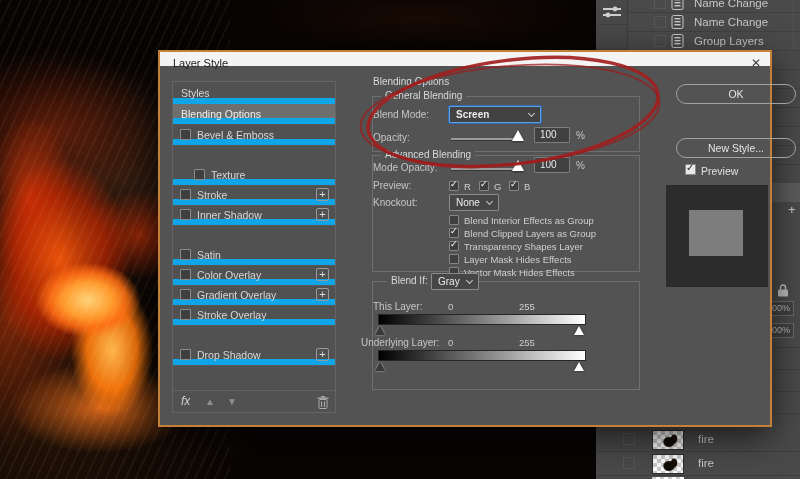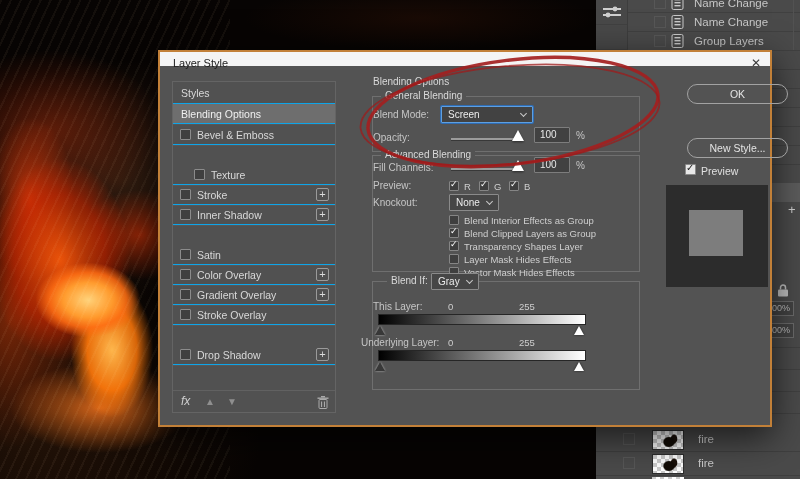--- a/index.html
+++ b/index.html
@@ -65,21 +65,21 @@
   .dialog {
     position:absolute; left:158px; top:50px; width:614px; height:377px;
     background:#535353; border:2px solid #c28038; box-shadow:0 10px 34px rgba(0,0,0,.65);
   }
   .titlebar { position:absolute; left:0; top:0; right:0; height:14px; background:#f4f4f4; }
   .titlebar .t { position:absolute; left:13px; top:5px; font-size:11px; color:#1d1d1d; }
   .closex { position:absolute; right:9px; top:4px; font-size:12px; color:#3c3c3c; cursor:pointer; }
 
   
   .sb { position:absolute; left:12px; top:29px; width:164px; height:332px; border:1px solid #646464; background:#515151; }
-  .sb-row { position:absolute; left:0; width:162px; height:20px; border-bottom:1px solid #0ea5e9; box-shadow:0 1px 0 rgba(255,255,255,.04); font-size:10.5px; color:#d8d8d8; }
+  .sb-row { position:absolute; left:0; width:162px; height:20px; border-bottom:6px solid #0ea5e9; box-shadow:0 1px 0 rgba(255,255,255,.04); font-size:10.5px; color:#d8d8d8; }
   .sb-row .txt { position:absolute; top:4px; white-space:nowrap; }
   .sb-head { height:22px; }
   .sb-sel { background:#6e6e6e; color:#f0f0f0; }
   .cb { position:absolute; width:11px; height:11px; background:#3f3f3f; border:1px solid #8b8b8b; border-radius:1px; }
   .cb .tick { position:absolute; left:0px; top:-3px; font-size:10px; color:#ffffff; }
   .cb-light { background:#e8e8e8; }
   .cb-light .tick { color:#222; }
   .plusbox { position:absolute; right:6px; top:3px; width:13px; height:13px; border:1px solid #9a9a9a; border-radius:2px; font-size:11px; line-height:11px; text-align:center; color:#dcdcdc; }
   .sb-foot { position:absolute; left:0; bottom:0; width:162px; height:22px; border-top:1px solid #616161; }
   .fx { position:absolute; left:8px; top:3px; font-style:italic; font-size:12px; color:#cfcfcf; }
@@ -99,21 +99,21 @@
   .val { position:absolute; width:36px; height:16px; background:#414141; border:1px solid #7d7d7d; border-radius:1px; font-size:10px; line-height:14px; color:#e8e8e8; padding-left:5px; }
   .unit { position:absolute; font-size:10px; color:#c6c6c6; }
   .opt { position:absolute; font-size:9.5px; color:#cfcfcf; white-space:nowrap; }
   .mini-cb { position:absolute; width:10px; height:10px; background:#3f3f3f; border:1px solid #858585; border-radius:1px; }
   .mini-cb .tick { position:absolute; left:0; top:-3px; font-size:9px; color:#fff; }
   .gbar { position:absolute; width:208px; height:11px; border:1px solid #262626; background:linear-gradient(to right,#000000,#ffffff); }
   .bif-tri { position:absolute; width:0; height:0; border-left:5px solid transparent; border-right:5px solid transparent; border-bottom:9px solid #ffffff; filter:drop-shadow(0 0 1px rgba(0,0,0,.6)); }
   .bif-tri.dark { border-bottom-color:#383838; filter:drop-shadow(0 0 1px rgba(230,230,230,.7)); }
 
   
-  .btn { position:absolute; left:527px; width:101px; height:20px; border:1px solid #a2a2a2; border-radius:10px; background:transparent; font-size:10.5px; color:#e4e4e4; text-align:center; line-height:18px; cursor:pointer; }
+  .btn { position:absolute; left:516px; width:120px; height:20px; border:1px solid #a2a2a2; border-radius:10px; background:transparent; font-size:10.5px; color:#e4e4e4; text-align:center; line-height:18px; cursor:pointer; }
   .preview-lbl { position:absolute; left:541px; top:113px; font-size:10.5px; color:#e0e0e0; }
   .pv-box { position:absolute; left:506px; top:133px; width:102px; height:102px; background:#2c2c2c; }
   .pv-sq { position:absolute; left:23px; top:25px; width:54px; height:46px; background:#7d7d7d; }
 
   
   .annotation { position:absolute; left:0; top:0; pointer-events:none; }
 </style>
 </head>
 <body>
 
@@ -283,34 +283,34 @@
             </svg>
         </span>
       </div>
     </div>
 
     <div class="panel-title">Blending Options</div>
 
     <div class="grp" style="top:44px; height:56px;">
       <span class="legend">General Blending</span>
       <span class="lbl" style="left:0; width:73px; top:12px">Blend Mode:</span>
-      <div class="dd focus" style="left:68px; top:9px; width:92px;">
+      <div class="dd focus" style="left:76px; top:9px; width:92px;font-weight:bold;">
         <span>Screen</span>
         <span class="chev"></span>
       </div>
       <span class="lbl" style="left:0; width:73px; top:35px">Opacity:</span>
       <span class="track" style="left:78px; top:41px; width:70px;"></span>
       <span class="thumb-tri" style="left:139px; top:33px;"></span>
       <span class="val" style="left:161px; top:30px;">100</span>
       <span class="unit" style="left:203px; top:33px;">%</span>
     </div>
 
     <div class="grp" style="top:103px; height:117px;">
       <span class="legend">Advanced Blending</span>
-      <span class="lbl" style="left:0; width:73px; top:6px">Fill Channels:</span>
+      <span class="lbl" style="left:0; width:73px; top:6px">Mode Opacity:</span>
       <span class="track" style="left:78px; top:12px; width:70px;"></span>
       <span class="thumb-tri" style="left:139px; top:4px;"></span>
       <span class="val" style="left:161px; top:1px;">100</span>
       <span class="unit" style="left:203px; top:4px;">%</span>
 
       <span class="lbl" style="left:0; width:73px; top:24px">Preview:</span>
       <span class="mini-cb" style="left:76px; top:25px">
           <span class="tick">✓</span>
         </span>
       <span class="opt" style="left:91px; top:25px">R</span>

